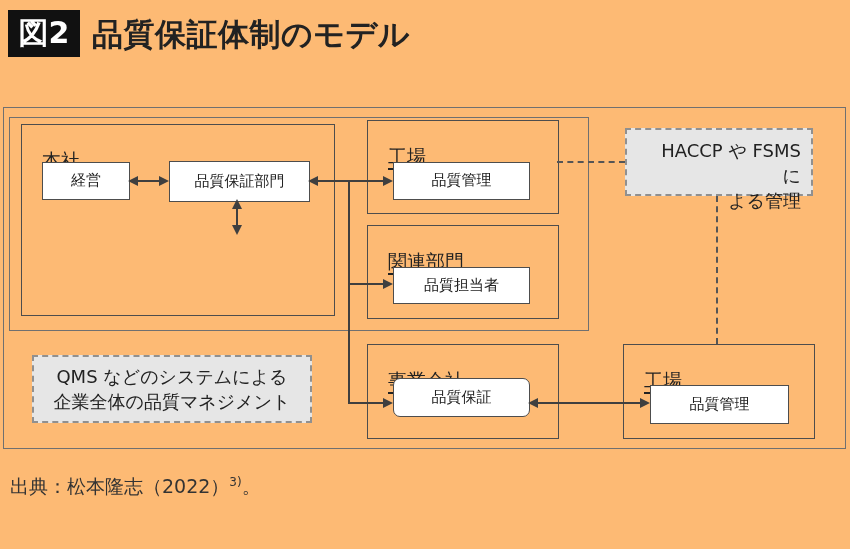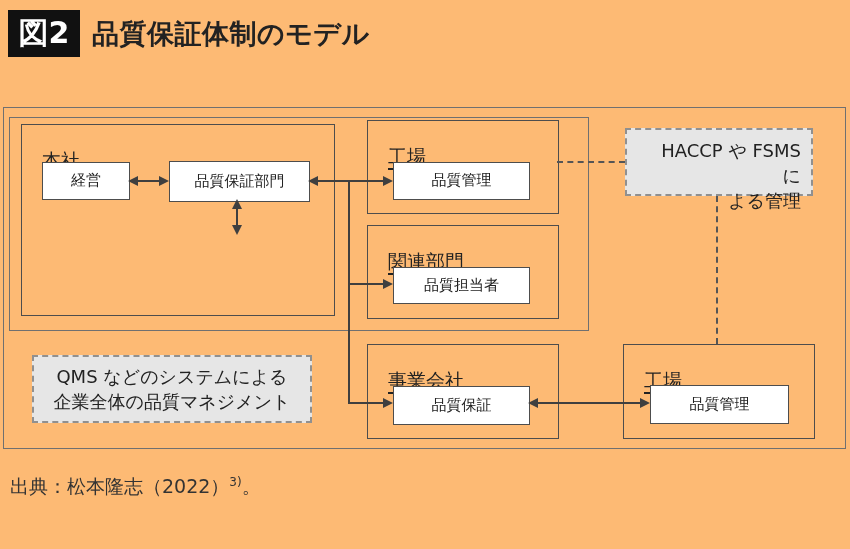--- a/index.html
+++ b/index.html
@@ -4,21 +4,21 @@
 <style>
   html,body{margin:0;padding:0;background:#ffffff;}
   body{font-family:"DejaVu Sans","Liberation Sans",sans-serif;color:#222222;}
   .canvas{position:relative;width:850px;height:549px;background:#fdba74;overflow:hidden;}
 
   
   .fig-badge{position:absolute;left:8px;top:10px;width:72px;height:47px;background:#111111;
     color:#ffffff;display:flex;align-items:center;justify-content:center;
     font-size:30px;font-weight:700;}
   .fig-title{position:absolute;left:92px;top:12px;height:44px;line-height:44px;
-    font-size:27px;font-weight:700;color:#222222;letter-spacing:0.5px;}
+    font-size:31px;font-weight:700;color:#222222;letter-spacing:0.5px;}
 
   
   .frame{position:absolute;border:1.5px solid #707070;background:transparent;}
   .outer-frame{left:3px;top:107px;width:841px;height:340px;}
   .inner-frame{left:9px;top:117px;width:578px;height:212px;}
 
   
   .group{position:absolute;border:1.5px solid #4d4d4d;background:#ffffff00;}
   .group-label{position:absolute;left:20px;top:23px;font-size:19px;color:#222222;
     text-decoration:underline;text-underline-offset:5px;text-decoration-thickness:1.5px;
@@ -74,21 +74,21 @@
   <div class="box" style="left:393px;top:162px;width:135px;height:36px;">品質管理</div>
 
   <div class="group" style="left:367px;top:225px;width:190px;height:92px;">
     <div class="group-label">関連部門</div>
   </div>
   <div class="box" style="left:393px;top:267px;width:135px;height:35px;">品質担当者</div>
 
   <div class="group" style="left:367px;top:344px;width:190px;height:93px;">
     <div class="group-label">事業会社</div>
   </div>
-  <div class="box" style="left:393px;top:386px;width:135px;height:37px;">品質保証</div>
+  <div class="box" style="left:393px;top:378px;width:135px;height:37px;border-radius:7px;">品質保証</div>
 
   <div class="group" style="left:623px;top:344px;width:190px;height:93px;">
     <div class="group-label">工場</div>
   </div>
   <div class="box" style="left:650px;top:385px;width:137px;height:37px;">品質管理</div>
 
   <div class="note note-haccp">HACCP や FSMS に
 よる管理</div>
   <div class="note note-qms">QMS などのシステムによる
 企業全体の品質マネジメント</div>

